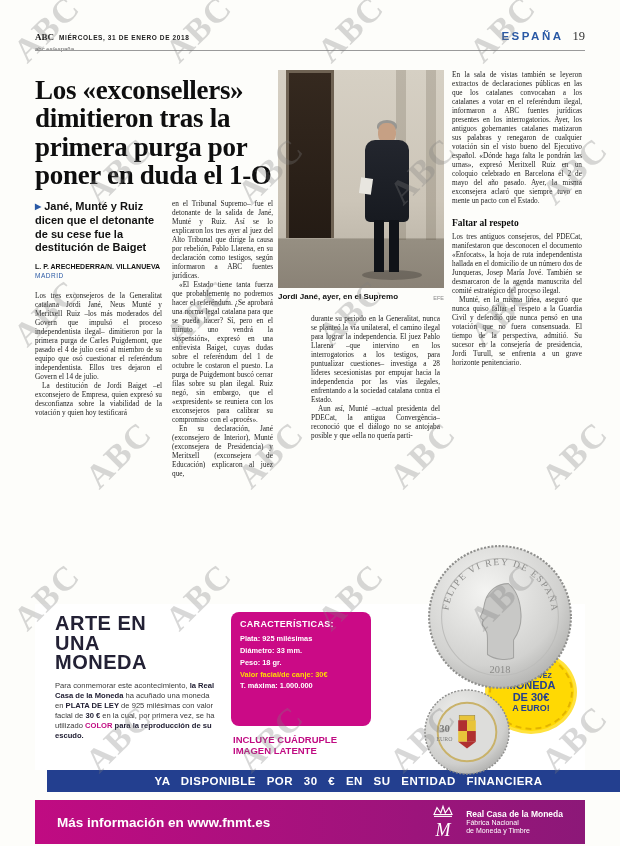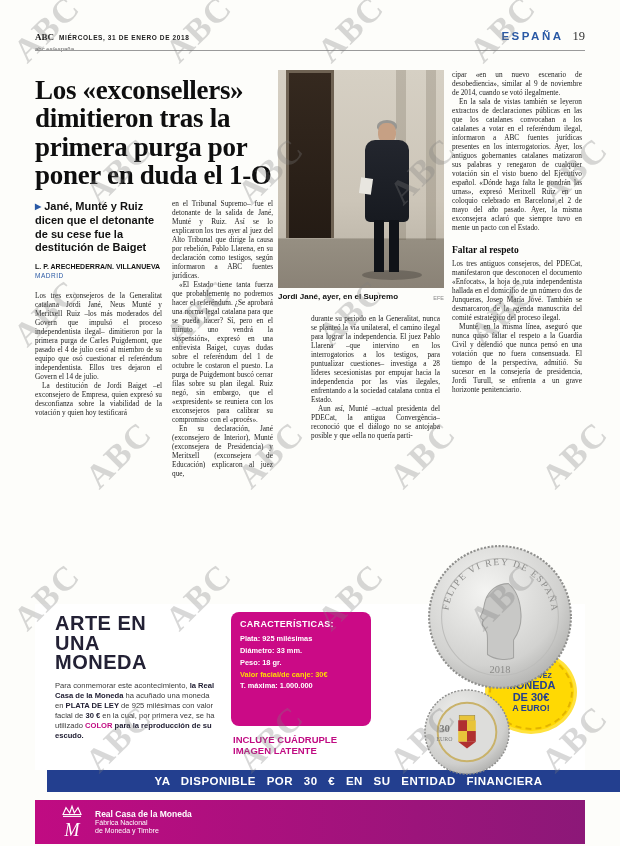--- a/index.html
+++ b/index.html
@@ -171,21 +171,20 @@
   <div class="bodycol col2">
     <p>en el Tribunal Supremo– fue el detonante de la salida de Jané, Munté y Ruiz. Así se lo explicaron los tres ayer al juez del Alto Tribunal que dirige la causa por rebelión, Pablo Llarena, en su declaración como testigos, según informaron a ABC fuentes jurídicas.</p>
     <p>«El Estado tiene tanta fuerza que probablemente no podremos hacer el referéndum. ¿Se aprobará una norma legal catalana para que se pueda hacer? Sí, pero en el minuto uno vendrá la suspensión», expresó en una entrevista Baiget, cuyas dudas sobre el referéndum del 1 de octubre le costaron el puesto. La purga de Puigdemont buscó cerrar filas sobre su plan ilegal. Ruiz negó, sin embargo, que el «expresident» se reuniera con los exconsejeros para calibrar su compromiso con el «procés».</p>
     <p>En su declaración, Jané (exconsejero de Interior), Munté (exconsejera de Presidencia) y Meritxell (exconsejera de Educación) explicaron al juez que,</p>
   </div>
   <div class="bodycol col3">
     <p>durante su periodo en la Generalitat, nunca se planteó la vía unilateral, el camino ilegal para lograr la independencia. El juez Pablo Llarena –que intervino en los interrogatorios a los testigos, para puntualizar cuestiones– investiga a 28 líderes secesionistas por empujar hacia la independencia por las vías ilegales, enfrentando a la sociedad catalana contra el Estado.</p>
     <p>Aun así, Munté –actual presidenta del PDECat, la antigua Convergència– reconoció que el diálogo no se antojaba posible y que «ella no quería parti-</p>
   </div>
   <div class="bodycol col4">
-    <p>cipar «en un nuevo escenario de desobediencia», similar al 9 de noviembre de 2014, cuando se votó ilegalmente.</p>
     <p>En la sala de vistas también se leyeron extractos de declaraciones públicas en las que los catalanes convocaban a los catalanes a votar en el referéndum ilegal, informaron a ABC fuentes jurídicas presentes en los interrogatorios. Ayer, los antiguos gobernantes catalanes matizaron sus palabras y renegaron de cualquier votación sin el visto bueno del Ejecutivo español. «Dónde haga falta le pondrán las urnas», expresó Meritxell Ruiz en un coloquio celebrado en Barcelona el 2 de mayo del año pasado. Ayer, la misma exconsejera aclaró que siempre tuvo en mente un pacto con el Estado.</p>
     <div class="inline-subhead">Faltar al respeto</div>
     <p>Los tres antiguos consejeros, del PDECat, manifestaron que desconocen el documento «Enfocats», la hoja de ruta independentista hallada en el domicilio de un número dos de Junqueras, Josep María Jové. También se desmarcaron de la agenda manuscrita del comité estratégico del proceso ilegal.</p>
     <p>Munté, en la misma línea, aseguró que nunca quiso faltar el respeto a la Guardia Civil y defendió que nunca pensó en una votación que no fuera consensuada. El tiempo de la perspectiva, admitió. Su sucesor en la consejería de presidencia, Jordi Turull, se enfrenta a un grave horizonte penitenciario.</p>
   </div>
 
   <div class="ad">
     <div class="ad-white"></div>
 
     <div class="ad-art-title">ARTE EN UNA MONEDA</div>
@@ -249,20 +248,21 @@
         <path d="M36,55 h18 l-9,7 z" fill="#b03030"></path>
       </g>
       <text x="22" y="45" text-anchor="middle" font-family="Liberation Serif, serif" font-weight="bold" font-size="11" fill="#7c7c7a">30</text>
       <text x="22" y="54" text-anchor="middle" font-family="Liberation Serif, serif" font-size="6" fill="#7c7c7a">EURO</text>
     </svg>
 
     <div class="ad-bar">YA DISPONIBLE POR 30 € EN SU ENTIDAD FINANCIERA</div>
   </div>
 
   <div class="ad-footer">
+    <div class="ad-footer-info">Más información en www.fnmt.es</div>
     <div class="ad-brand">
       <svg width="30" height="38" viewBox="0 0 40 48">
         <path d="M8,14 L12,5 L17,12 L20,3 L23,12 L28,5 L32,14 Z" fill="none" stroke="#ffffff" stroke-width="1.5"></path>
         <line x1="8" y1="16.5" x2="32" y2="16.5" stroke="#ffffff" stroke-width="1.5"></line>
         <text x="20" y="42" text-anchor="middle" font-family="Liberation Serif, serif" font-style="italic" font-size="24" fill="#ffffff">M</text>
       </svg>
       <div>
         <div class="ad-brand-name">Real Casa de la Moneda</div>
         <div class="ad-brand-sub">Fábrica Nacional</div>
         <div class="ad-brand-sub">de Moneda y Timbre</div>

